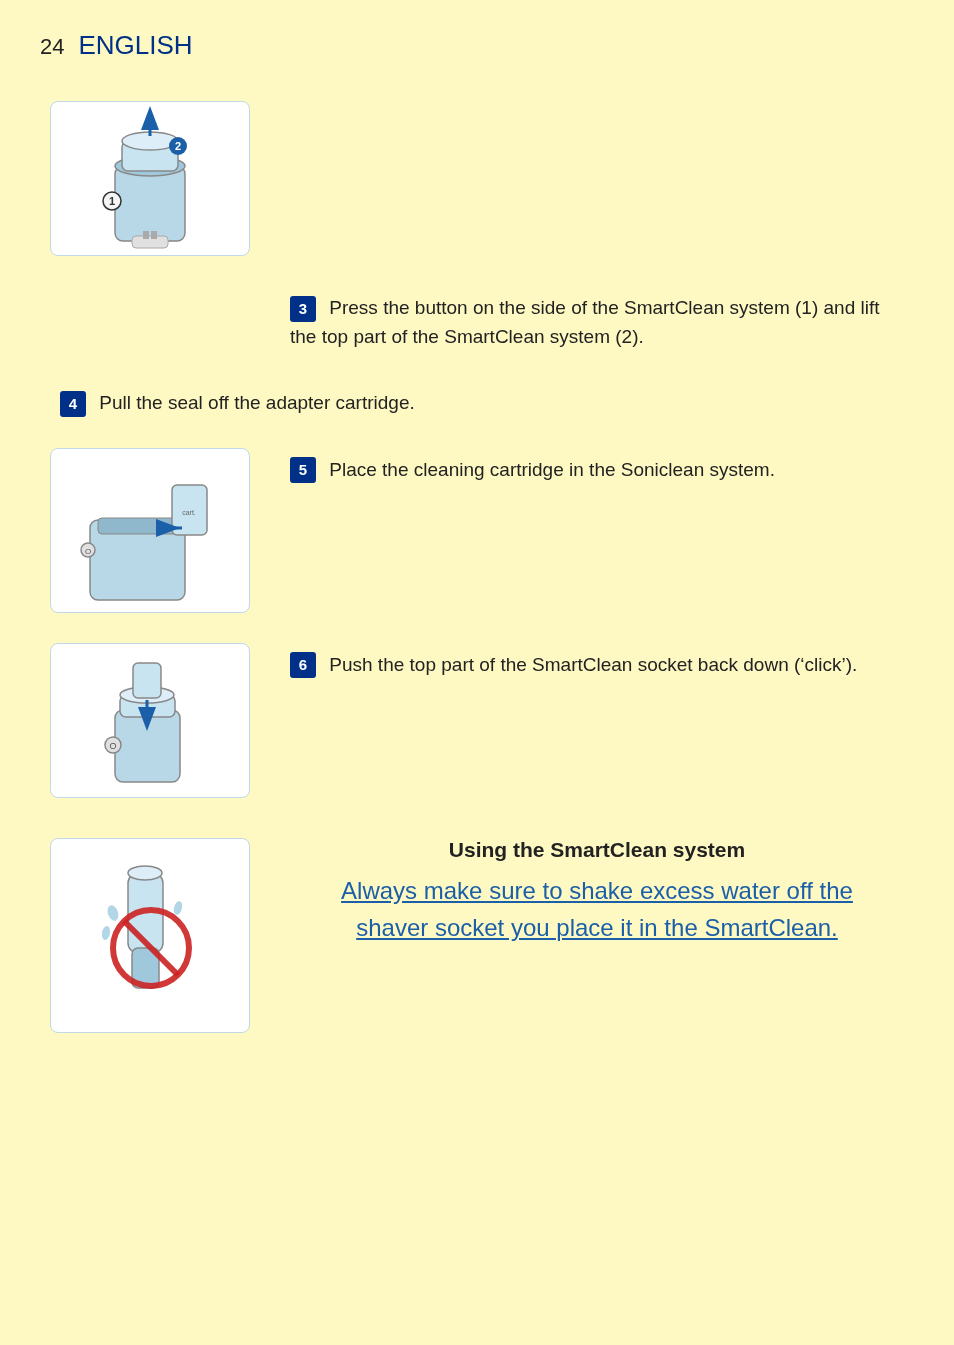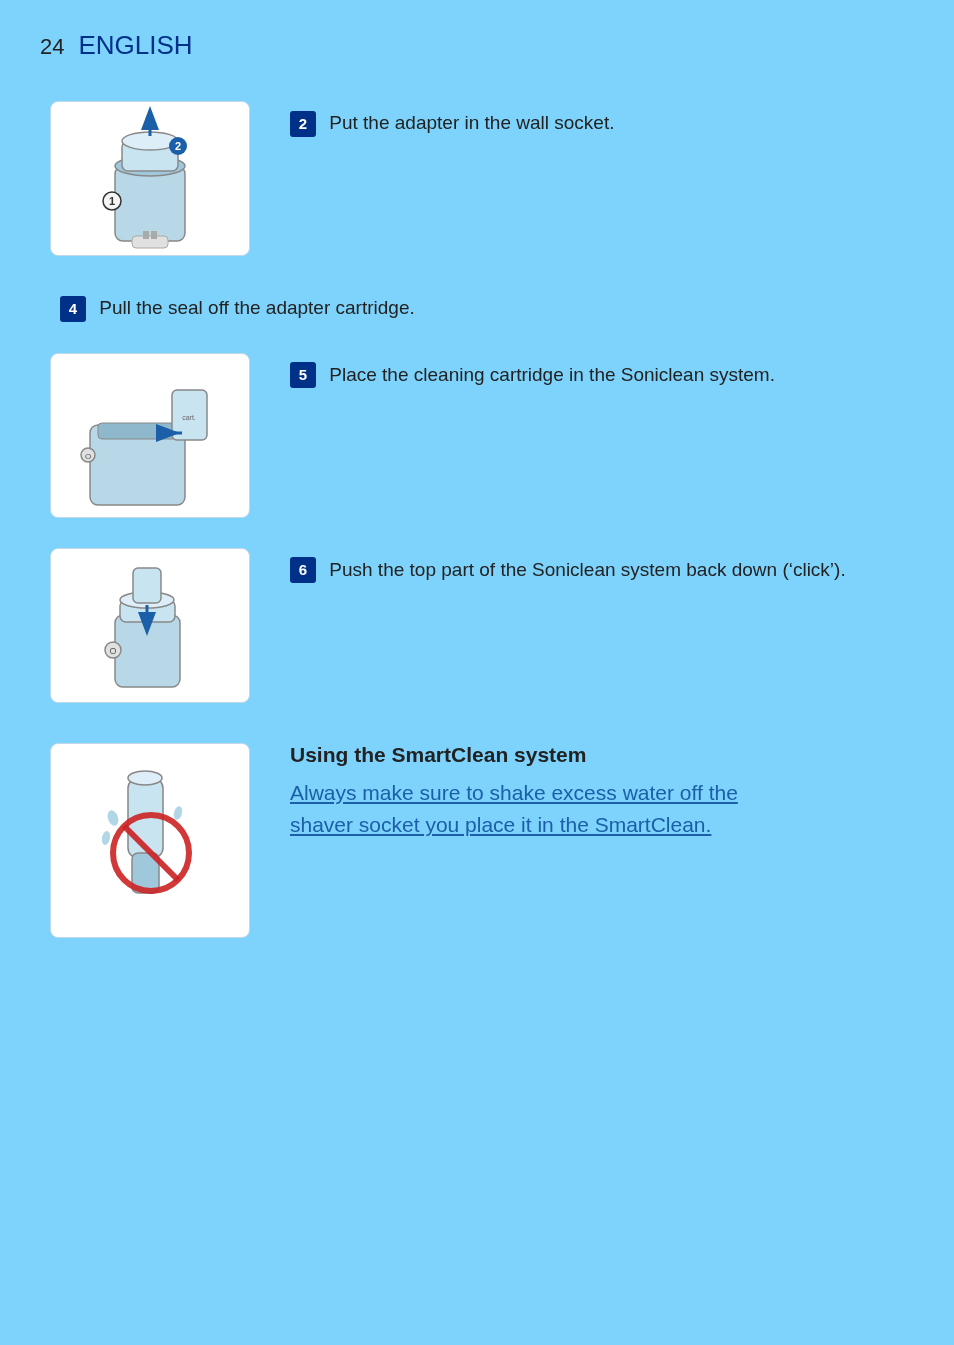--- a/index.html
+++ b/index.html
@@ -8,21 +8,21 @@
       width: 954px;
       min-height: 1345px;
       background: #dce8f0;
       font-family: Arial, Helvetica, sans-serif;
       color: #222;
     }
 
     .page {
       width: 954px;
       min-height: 1345px;
-      background: #7dd3fc;
+      background: #fef9c3;
       padding: 30px 40px;
     }
 
     .page-header {
       display: flex;
       align-items: baseline;
       gap: 14px;
       margin-bottom: 30px;
     }
 
@@ -102,31 +102,32 @@
     }
 
     .section-title {
       font-size: 21px;
       font-weight: bold;
       margin-bottom: 10px;
       color: #222;
     }
 
     .note-text {
-      font-size: 21px;
+      font-size: 24px;
       line-height: 1.55;
       color: #1a5fa8;
       text-decoration: underline;
       text-decoration-color: #1a5fa8;
     }
 
     .using-section {
       display: flex;
       align-items: flex-start;
       margin-top: 10px;
+      text-align: center;
     }
 
     .using-illustration {
       width: 230px;
       min-width: 230px;
       display: flex;
       align-items: flex-start;
       justify-content: center;
       padding: 10px 10px 10px 0;
     }
@@ -189,28 +190,33 @@
 
             <circle cx="118" cy="40" r="9" fill="#1a5fa8"></circle>
             <text x="118" y="44" text-anchor="middle" font-size="11" font-weight="bold" fill="white">2</text>
 
             <rect x="72" y="130" width="36" height="12" rx="4" fill="#e0e0e0" stroke="#aaa" stroke-width="1"></rect>
             <rect x="83" y="125" width="6" height="8" fill="#aaa"></rect>
             <rect x="91" y="125" width="6" height="8" fill="#aaa"></rect>
           </svg>
         </div>
       </div>
+    </div>
+
+    <div class="step-row">
+      <div class="illustration-col">
+        
+      </div>
       <div class="instruction-col">
         <p class="step-text">
-          <span class="step-badge">2</span>
-          <span>Put the adapter in the wall socket.</span>
-        </p>
-      </div>
-    </div>
-
+          <span class="step-badge">3</span>
+          <span>Press the button on the side of the SmartClean system (1) and lift the top part of the SmartClean system (2).</span>
+        </p>
+      </div>
+    </div>
 
     <div class="step-row">
       <div class="instruction-col">
         <p class="step-text">
           <span class="step-badge">4</span>
           <span>Pull the seal off the adapter cartridge.</span>
         </p>
       </div>
     </div>
 
@@ -267,21 +273,21 @@
             <line x1="87" y1="55" x2="87" y2="74" stroke="#1a5fa8" stroke-width="3" marker-end="url(#ah4)"></line>
 
             <circle cx="53" cy="100" r="8" fill="#e0e0e0" stroke="#888" stroke-width="1.5"></circle>
             <text x="53" y="104" text-anchor="middle" font-size="9" fill="#555">O</text>
           </svg>
         </div>
       </div>
       <div class="instruction-col">
         <p class="step-text">
           <span class="step-badge">6</span>
-          <span>Push the top part of the Soniclean system back down (‘click’).</span>
+          <span>Push the top part of the SmartClean socket back down (‘click’).</span>
         </p>
       </div>
     </div>
 
     <div class="using-section">
       <div class="using-illustration">
         <div class="using-illustration-box">
 
           <svg width="185" height="185" viewBox="0 0 185 185">
 

